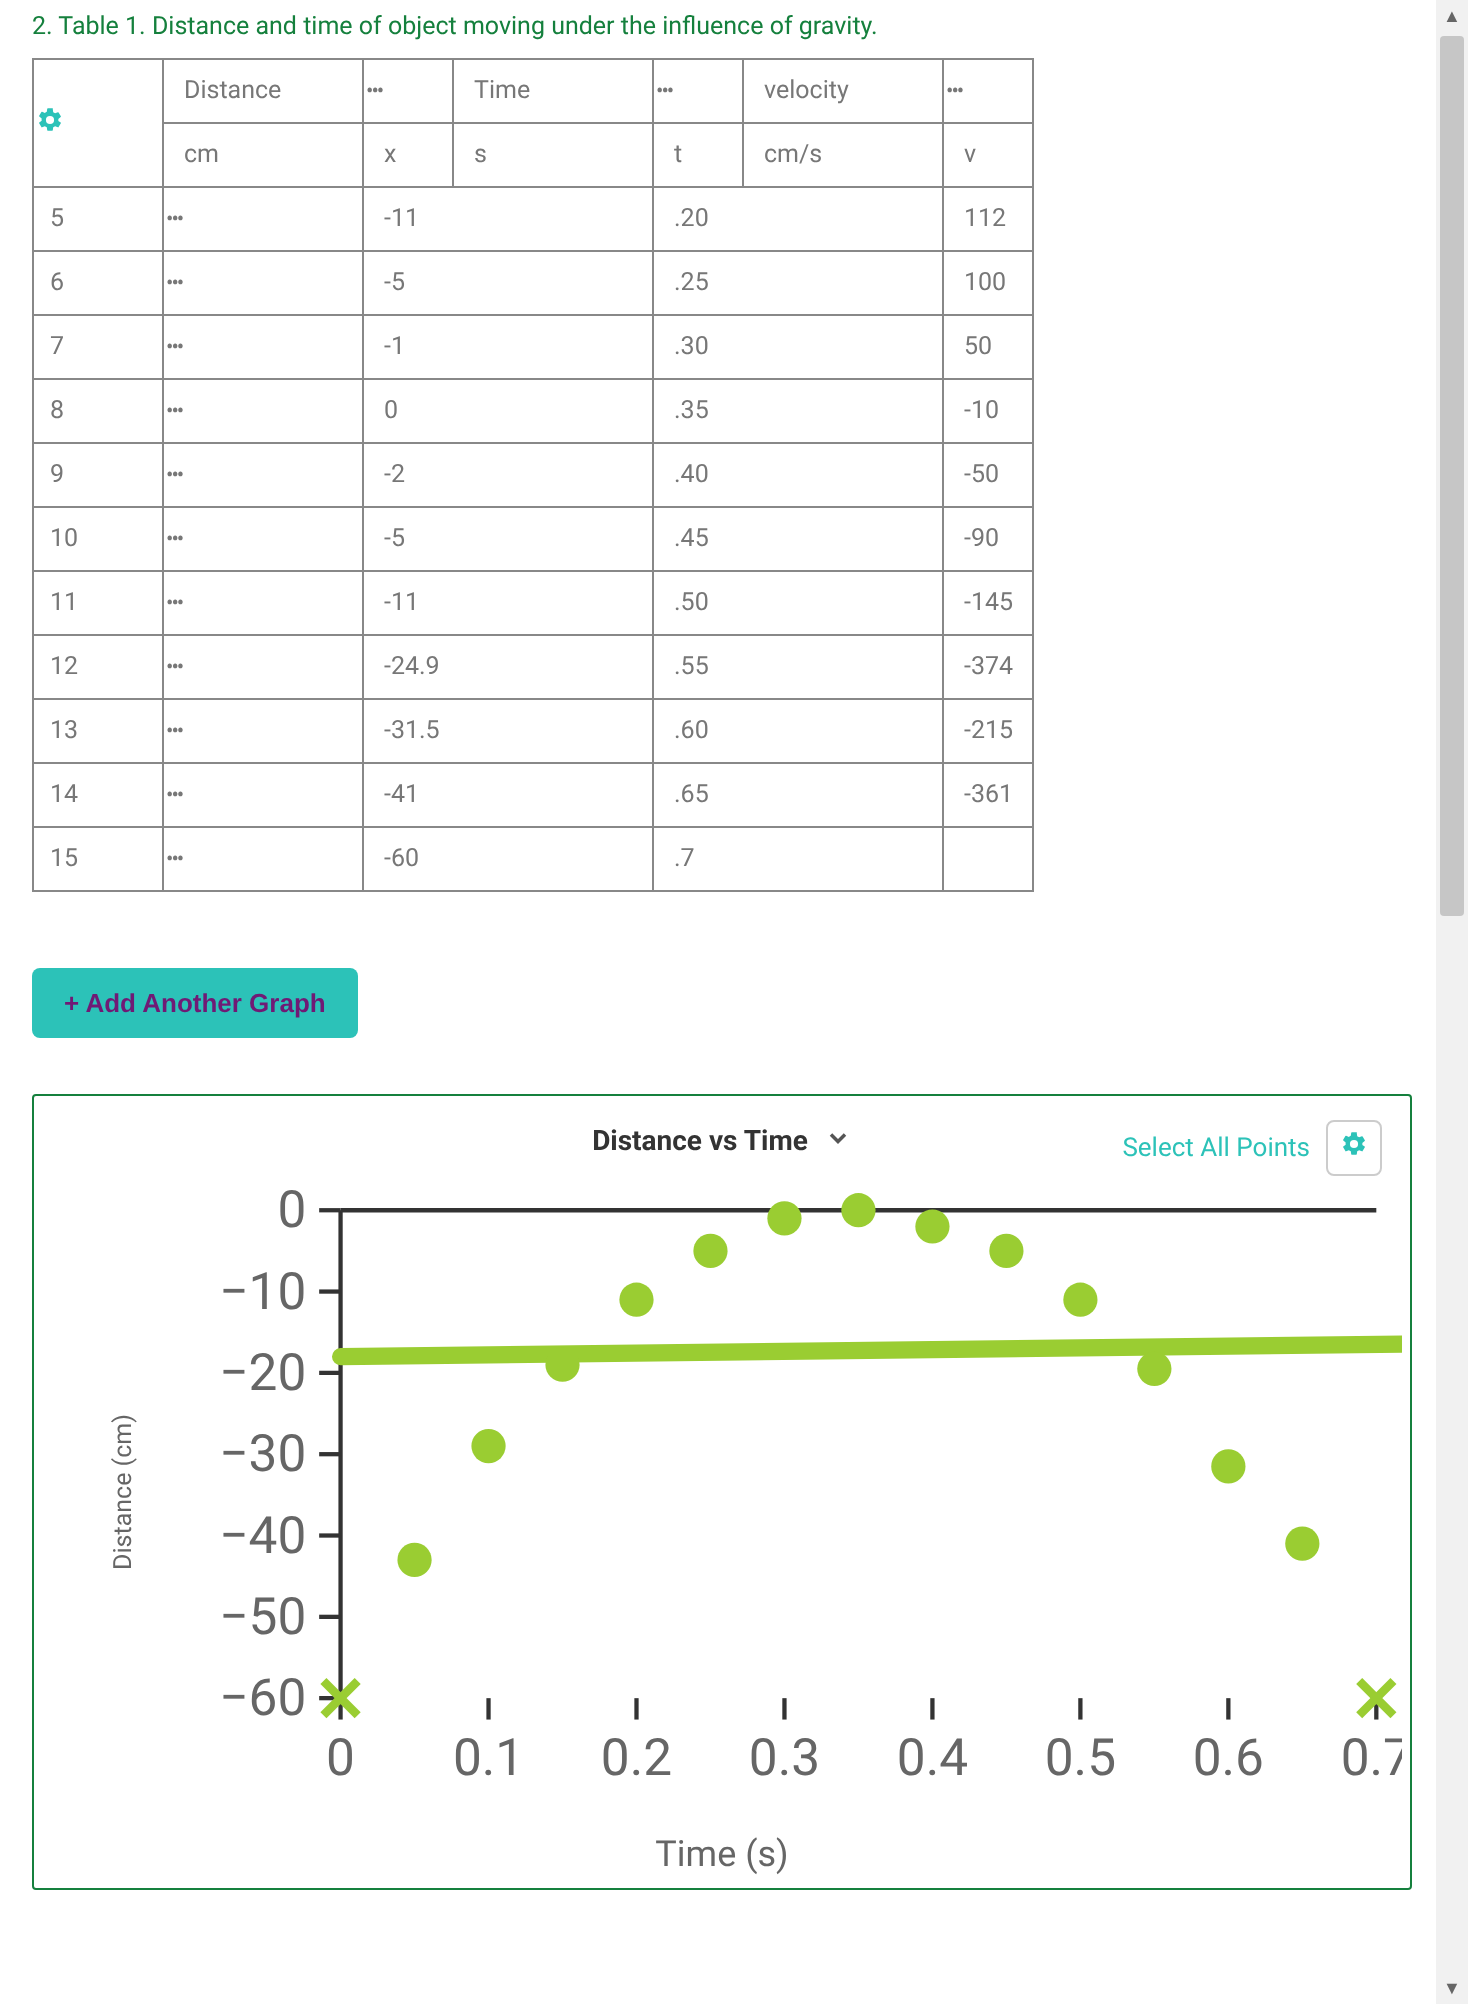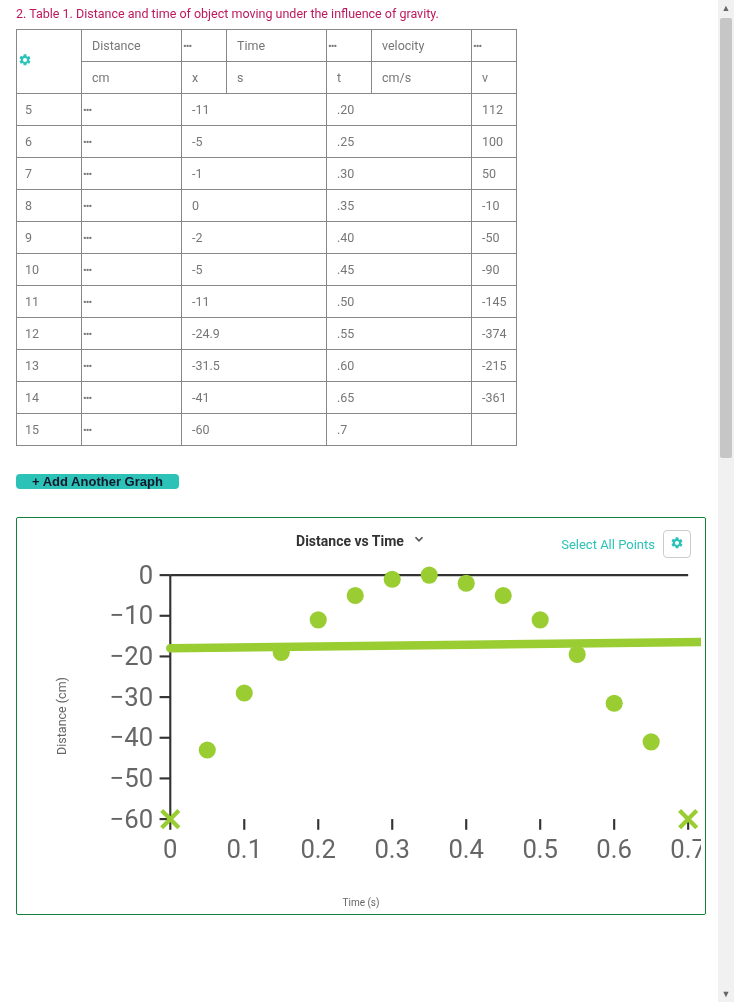--- a/index.html
+++ b/index.html
@@ -15,21 +15,21 @@
     width: 734px;
     height: 1002px;
   }
   .content {
     flex: 1;
     padding: 6px 10px 10px 16px;
     overflow: hidden;
   }
   .caption {
     font-size: 12.5px;
-    color: #be185d;
+    color: #15803d;
     margin: 0 0 8px 0;
   }
   
   .data-table {
     border-collapse: collapse;
     border: 1px solid #0ea5e9;
   }
   .data-table th, .data-table td {
     border: 1px solid #888;
     font-weight: 400;
@@ -52,26 +52,26 @@
   .row-dots { width: 30px; text-align: center; font-weight:700; color:#888;}
   .cell     { padding-left: 10px; height: 32px; }
   .dots { letter-spacing: -1px; font-size: 11px; }
   .gear-icon {
     display: inline-block;
     width: 14px; height: 14px;
     color: #2cc2b8;
   }
   
   .add-graph-btn {
-    margin-top: 28px;
+    margin-top: 38px;
     background: #2cc2b8;
-    color: #0f172a;
+    color: #701a75;
     border: none;
     border-radius: 4px;
-    padding: 0 16px;
+    padding: 10px 16px;
     font-size: 13px;
     font-weight: 700;
     cursor: pointer;
   }
   
   .chart-card {
     margin-top: 28px;
     border: 1px solid #15803d;
     border-radius: 2px;
     padding: 18px 10px 10px 10px;
@@ -130,21 +130,21 @@
     transform: translateY(-50%) rotate(-90deg);
     transform-origin: center;
     font-size: 12.5px;
     color: #666;
   }
   .x-label {
     position: absolute;
     bottom: 6px;
     left: 50%;
     transform: translateX(-50%);
-    font-size: 10px;
+    font-size: 18px;
     color: #666;
   }
   
   .scrollbar {
     width: 16px;
     background: #f1f1f1;
     position: relative;
     flex-shrink: 0;
   }
   .sb-btn {

